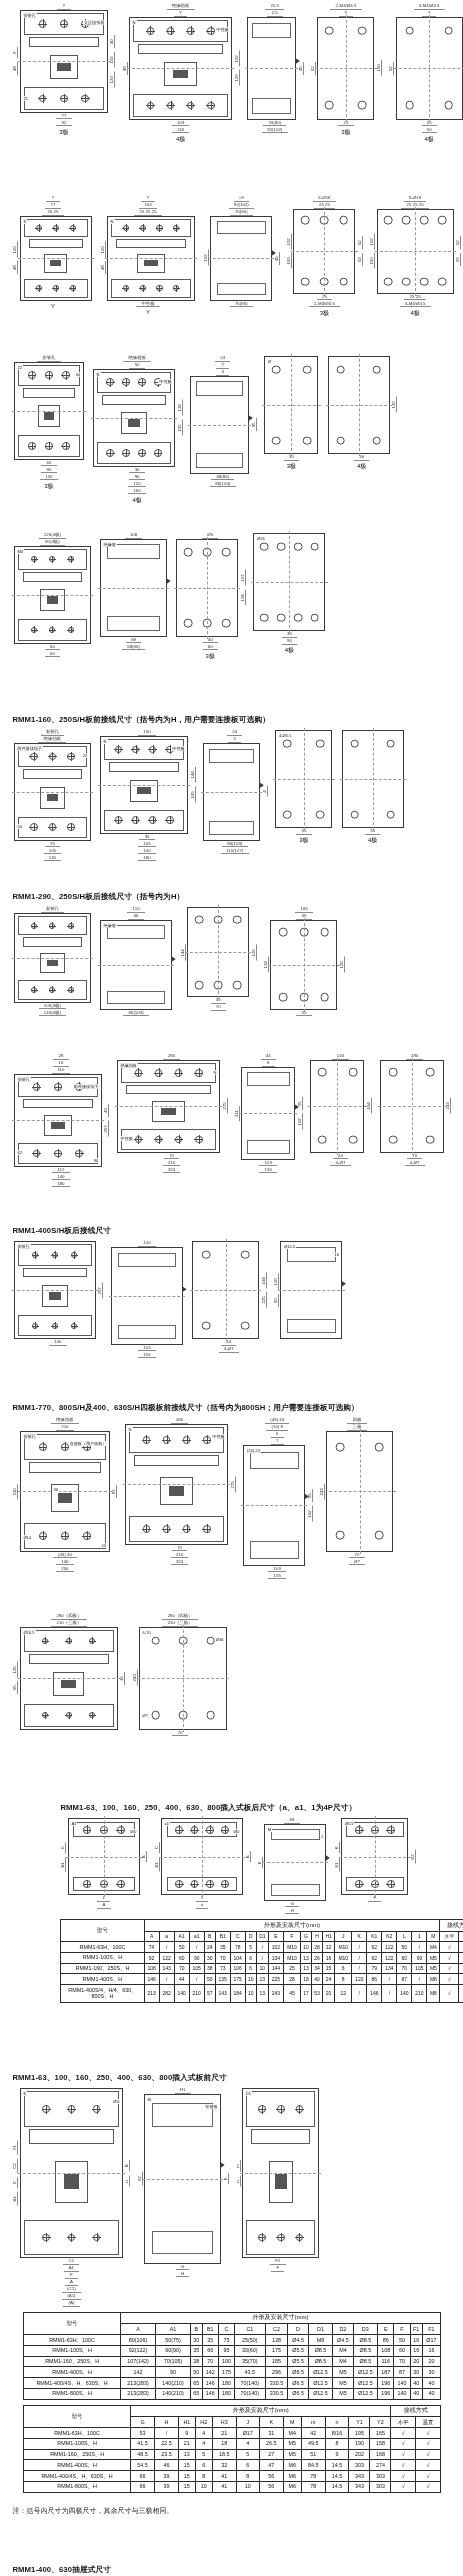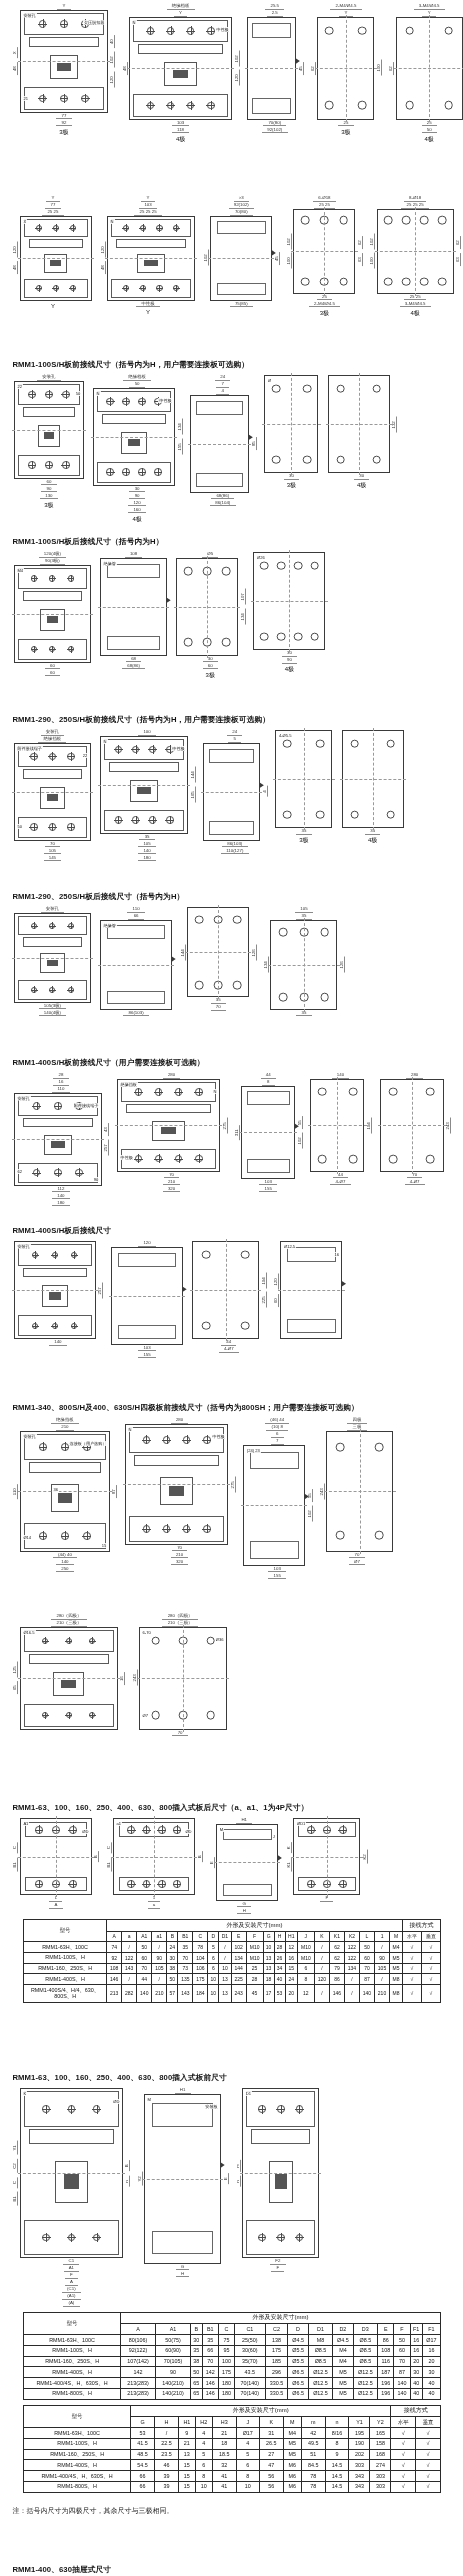--- a/index.html
+++ b/index.html
@@ -375,21 +375,20 @@
           </div>
           <div class="dimrow">
             <span class="dim">25  25</span>
             <span class="dim">3-M4/Ø4.5</span>
           </div>
           <div class="caption">4极</div>
         </div>
       </div>
     </section>
     <section class="sec" style="height: 177px;">
-      <h2 class="sec-title">RMM1-100S/H板前接线尺寸（括号内为H，用户需要连接板可选购）</h2>
       <div class="views">
         <div class="view">
           <div class="dimrow">
             <span class="dim">安装孔</span>
           </div>
           <div class="mid">
             <div class="vcol"></div>
             <div class="drawing draw-front" style="width: 70px; height: 98px;">
               <div class="strip">
                 <span class="circ"></span>
@@ -519,21 +518,20 @@
             </div>
           </div>
           <div class="dimrow">
             <span class="dim">30</span>
           </div>
           <div class="caption">4极</div>
         </div>
       </div>
     </section>
     <section class="sec" style="height: 178px;">
-      <h2 class="sec-title">RMM1-100S/H板后接线尺寸（括号内为H）</h2>
       <div class="views">
         <div class="view">
           <div class="dimrow">
             <span class="dim">120(4极)</span>
             <span class="dim">90(3极)</span>
           </div>
           <div class="mid">
             <div class="vcol"></div>
             <div class="drawing draw-back" style="width: 77px; height: 98px;">
               <div class="strip">
@@ -628,21 +626,21 @@
           </div>
           <div class="dimrow">
             <span class="dim">30</span>
             <span class="dim">90</span>
           </div>
           <div class="caption">4极</div>
         </div>
       </div>
     </section>
     <section class="sec" style="height: 177px;">
-      <h2 class="sec-title">RMM1-290、250S/H板前接线尺寸（括号内为H，用户需要连接板可选购）</h2>
+      <h2 class="sec-title">RMM1-160、250S/H板前接线尺寸（括号内为H，用户需要连接板可选购）</h2>
       <div class="views">
         <div class="view">
           <div class="dimrow">
             <span class="dim">安装孔</span>
             <span class="dim">绝缘挡板</span>
           </div>
           <div class="mid">
             <div class="vcol"></div>
             <div class="drawing draw-front" style="width: 77px; height: 98px;">
               <div class="strip">
@@ -875,21 +873,20 @@
               <span class="dimv">126</span>
             </div>
           </div>
           <div class="dimrow">
             <span class="dim">35</span>
           </div>
         </div>
       </div>
     </section>
     <section class="sec" style="height: 168px;">
-      <h2 class="sec-title">RMM1-400S/H板前接线尺寸（用户需要连接板可选购）</h2>
       <div class="views">
         <div class="view">
           <div class="dimrow">
             <span class="dim">28</span>
             <span class="dim">16</span>
             <span class="dim">110</span>
           </div>
           <div class="mid">
             <div class="vcol"></div>
             <div class="drawing draw-front" style="width: 88px; height: 93px;">
@@ -1124,21 +1121,21 @@
               <span class="inner-label" style="left: 1.5px; top: 2.1px;">Ø12.5</span>
               <span class="inner-label" style="right: 1.5px; top: 9.3px;">16</span>
             </div>
             <div class="vcol"></div>
           </div>
           <div class="dimrow"></div>
         </div>
       </div>
     </section>
     <section class="sec" style="height: 215px;">
-      <h2 class="sec-title">RMM1-340、800S/H及400、630S/H四极板前接线尺寸（括号内为800SH；用户需要连接板可选购）</h2>
+      <h2 class="sec-title">RMM1-770、800S/H及400、630S/H四极板前接线尺寸（括号内为800SH；用户需要连接板可选购）</h2>
       <div class="views">
         <div class="view">
           <div class="dimrow">
             <span class="dim">绝缘挡板</span>
             <span class="dim">210</span>
           </div>
           <div class="mid">
             <div class="vcol">
               <span class="dimv">110</span>
             </div>
@@ -1322,21 +1319,21 @@
               <span class="inner-label" style="left: 1.5px; bottom: 10.3px;">Ø7</span>
             </div>
             <div class="vcol"></div>
           </div>
           <div class="dimrow">
             <span class="dim">70</span>
           </div>
         </div>
       </div>
     </section>
-    <section class="sec" style="height: 270px;">
+    <section class="sec" style="height: 270px; margin-left: 48px;">
       <h2 class="sec-title">RMM1-63、100、160、250、400、630、800插入式板后尺寸（a、a1、1为4P尺寸）</h2>
       <div class="views">
         <div class="view">
           <div class="dimrow"></div>
           <div class="mid">
             <div class="vcol">
               <span class="dimv">C</span>
               <span class="dimv">B1</span>
             </div>
             <div class="drawing draw-tplate" style="width: 72px; height: 77px;">

